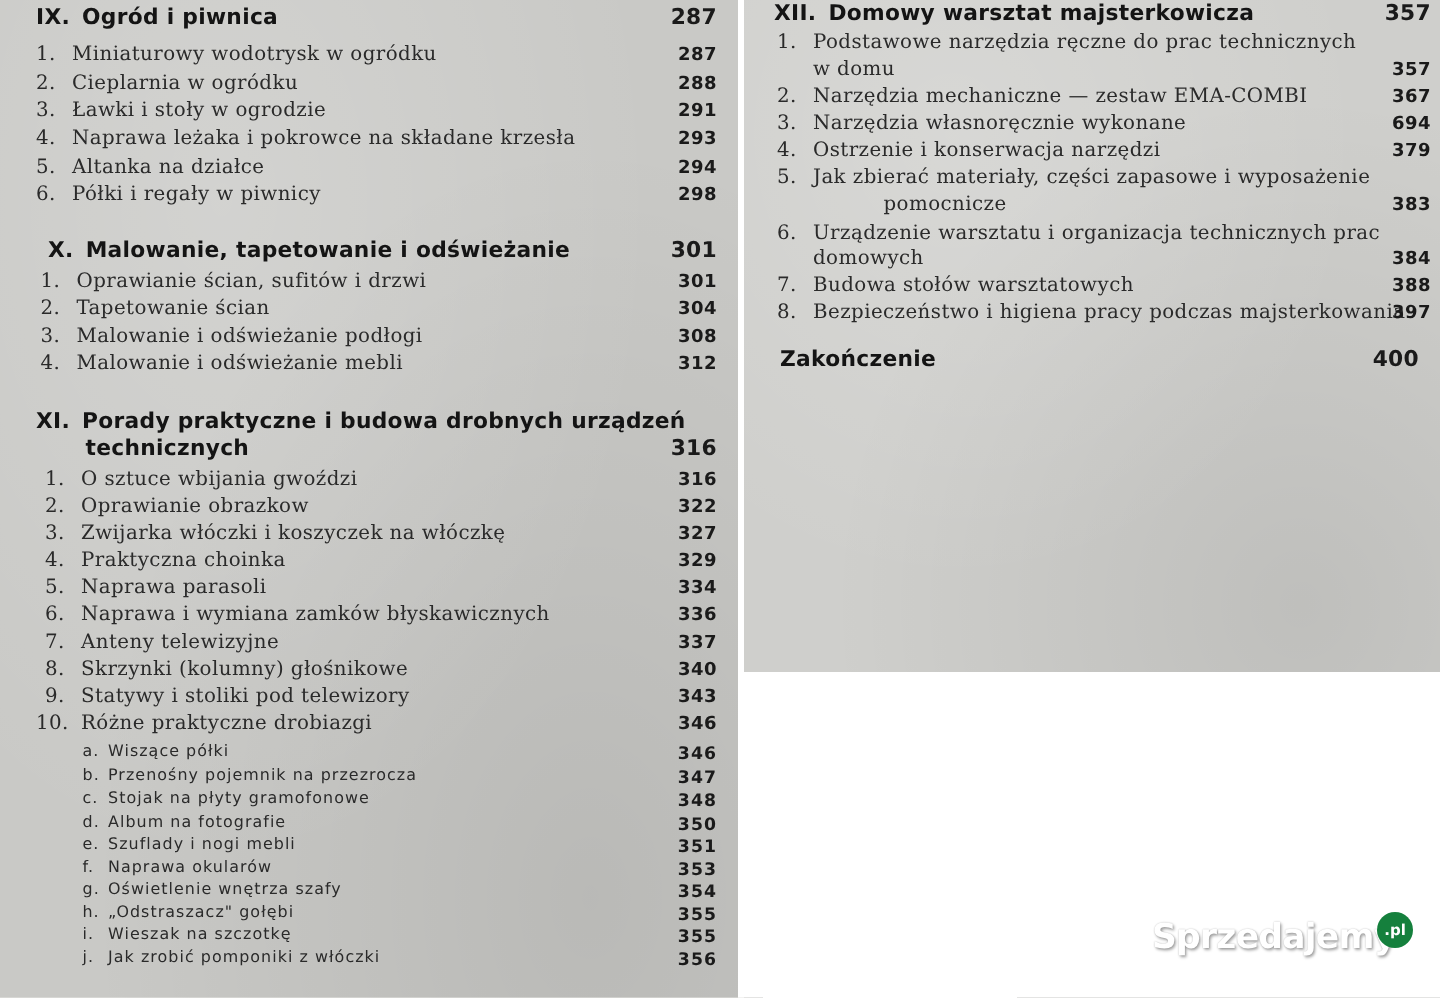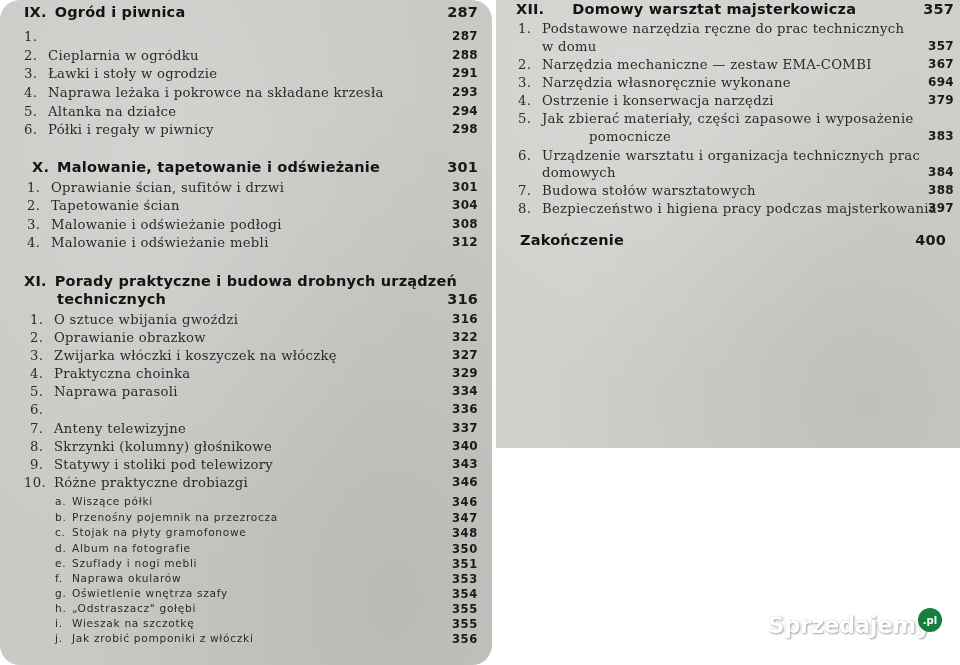--- a/index.html
+++ b/index.html
@@ -9,21 +9,21 @@
       font-family: "DejaVu Serif", serif;
       color: #1e1e1e;
     }
     .page {
       position: absolute; top: 0;
       background: #c9c9c6;
       background-image:
         radial-gradient(ellipse at 30% 20%, rgba(255,255,255,0.18), rgba(0,0,0,0) 60%),
         radial-gradient(ellipse at 80% 90%, rgba(0,0,0,0.08), rgba(0,0,0,0) 60%);
     }
-    #left-page { left: 0; width: 492px; height: 665px; border-radius: 20px; }
+    #left-page { left: 0; width: 492px; height: 665px; }
     #right-page { left: 496px; width: 464px; height: 448px; background-color: #cfcfcc; }
     .divider { position: absolute; left: 492px; top: 0; width: 4px; height: 665px; background: #ffffff; }
 
     .row { position: absolute; display: flex; align-items: baseline; }
     .chapter {
       font-family: "DejaVu Sans", sans-serif; font-weight: bold; font-size: 14.5px; color: #141414;
       letter-spacing: 0.2px;
     }
     .chapter .num { margin-right: 8px; }
     .pg { position: absolute; right: 0; font-family: "DejaVu Sans", sans-serif; font-weight: bold; color: #1a1a1a; }
@@ -53,20 +53,21 @@
 
 <div id="left-page" class="page">
 
   <div class="row chapter" style="left:24px; right:14px; top:4px;">
     <span class="num">IX.</span>
     <span>Ogród i piwnica</span>
     <span class="pg">287</span>
   </div>
   <div class="row item" style="left:24px; right:14px; top:29px;">
       <span class="num">1.</span>
+      <span>Miniaturowy wodotrysk w ogródku</span>
       <span class="pg">287</span>
     </div>
   <div class="row item" style="left:24px; right:14px; top:48px;">
       <span class="num">2.</span>
       <span>Cieplarnia w ogródku</span>
       <span class="pg">288</span>
     </div>
   <div class="row item" style="left:24px; right:14px; top:66px;">
       <span class="num">3.</span>
       <span>Ławki i stoły w ogrodzie</span>
@@ -142,20 +143,21 @@
       <span>Praktyczna choinka</span>
       <span class="pg">329</span>
     </div>
   <div class="row item" style="left:30px; right:14px; top:384px;">
       <span class="num">5.</span>
       <span>Naprawa parasoli</span>
       <span class="pg">334</span>
     </div>
   <div class="row item" style="left:30px; right:14px; top:402px;">
       <span class="num">6.</span>
+      <span>Naprawa i wymiana zamków błyskawicznych</span>
       <span class="pg">336</span>
     </div>
   <div class="row item" style="left:30px; right:14px; top:421px;">
       <span class="num">7.</span>
       <span>Anteny telewizyjne</span>
       <span class="pg">337</span>
     </div>
   <div class="row item" style="left:30px; right:14px; top:439px;">
       <span class="num">8.</span>
       <span>Skrzynki (kolumny) głośnikowe</span>
@@ -220,21 +222,21 @@
   <div class="row sub" style="left:55px; right:14px; top:632px;">
       <span class="num">j.</span>
       <span>Jak zrobić pomponiki z włóczki</span>
       <span class="pg">356</span>
     </div>
 </div>
 
 <div class="divider"></div>
 
 <div id="right-page" class="page">
-  <div class="row chapter" style="left:20px; right:6px; top:1px;gap:20px;">
+  <div class="row chapter" style="left:20px; right:6px; top:1px;">
     <span class="num">XII.</span>
     <span>Domowy warsztat majsterkowicza</span>
     <span class="pg">357</span>
   </div>
 
   <div class="row item" style="left:22px; right:38px; top:21px;">
       <span class="num">1.</span>
       <span>Podstawowe narzędzia ręczne do prac technicznych</span>
     </div>
   <div class="row cont" style="left:46px; right:6px; top:39px;">

